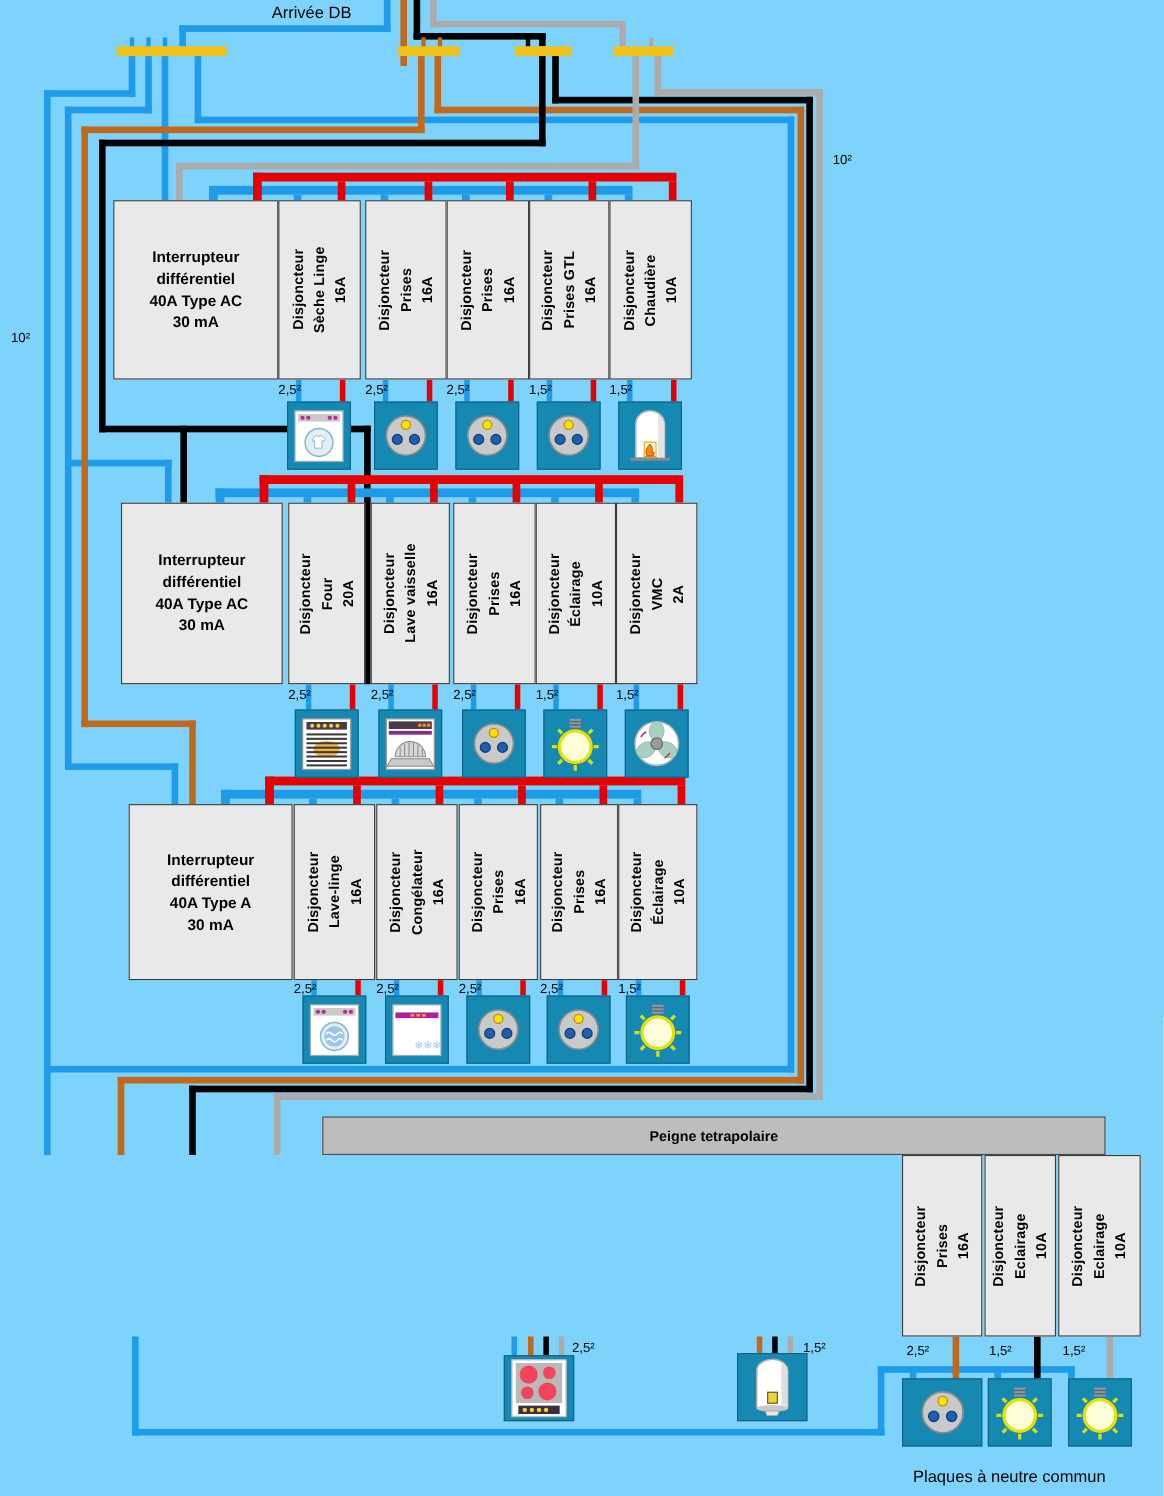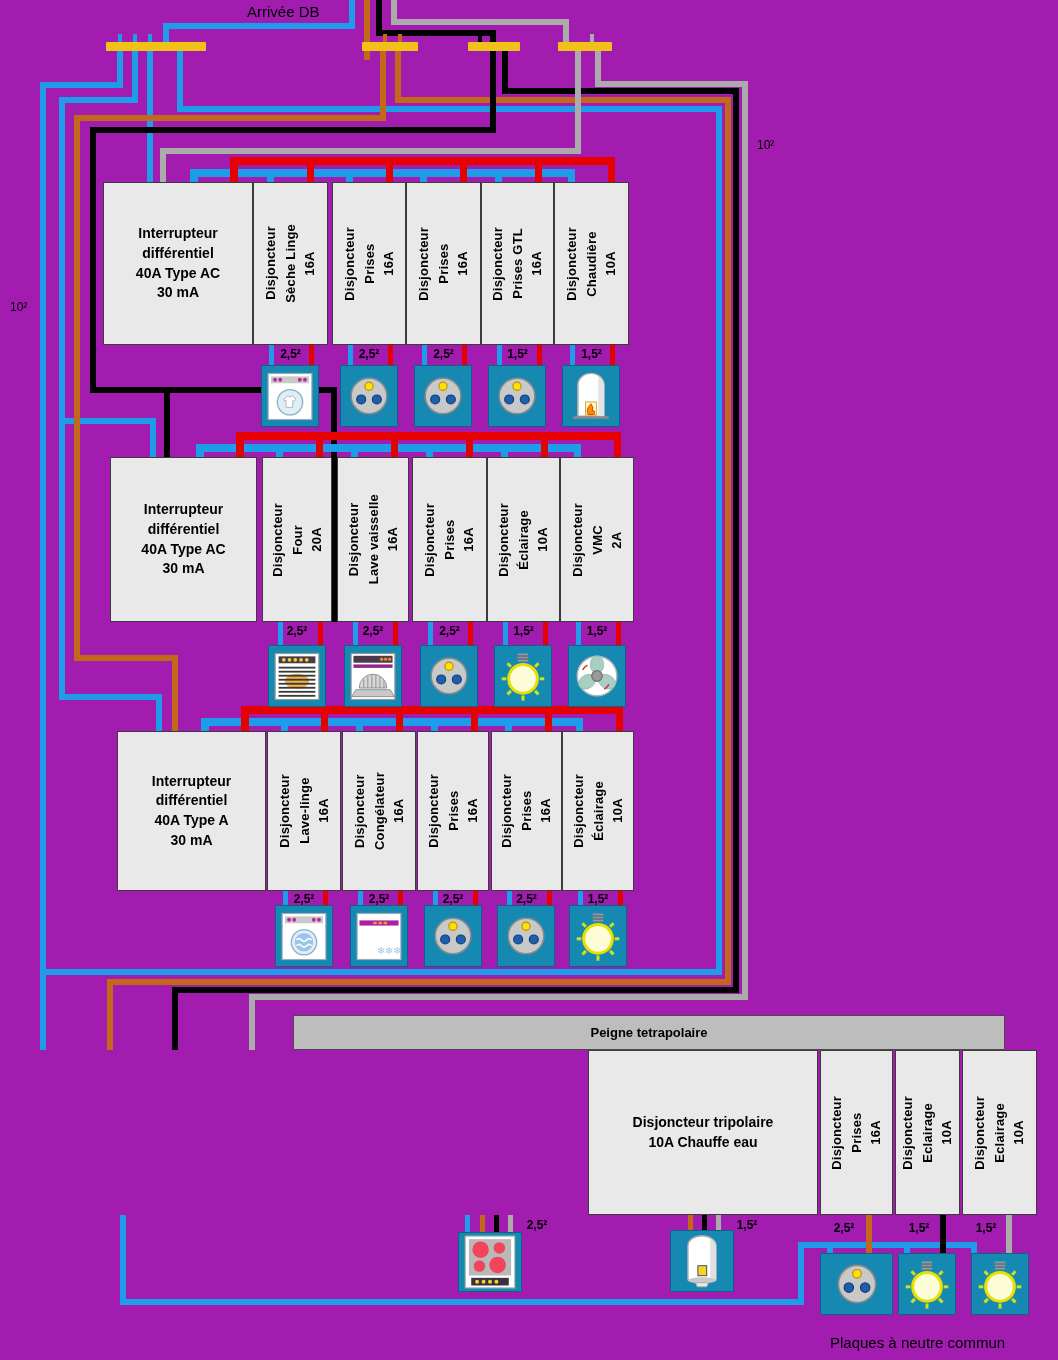--- a/index.html
+++ b/index.html
@@ -1,28 +1,28 @@
 <!DOCTYPE html>
 <html style="--c-blue: #1f9ce9; --c-brown: #c2681b; --c-black: #000000; --c-gray: #ababab; --c-red: #e60000; --c-busbar: #f0c119; --c-boxbg: #e9e9e9; --c-teal: #1689b2; --c-peigne: #bdbdbd;"><head>
 <meta charset="utf-8">
 <style>
   html,body{margin:0;padding:0;background:#fff;font-family:"Liberation Sans",sans-serif;color:#000;}
-  #stage{position:relative;width:1058px;height:1360px;background:#a21caf;overflow:hidden;}
+  #stage{position:relative;width:1058px;height:1360px;background:#7dd3fc;overflow:hidden;}
   .w{position:absolute;}
   .blue{background:var(--c-blue,#1f9ce9);}
   .brown{background:var(--c-brown,#c2681b);}
   .blk{background:var(--c-black,#000);}
   .gray{background:var(--c-gray,#ababab);}
   .red{background:var(--c-red,#e60000);}
   .busbar{position:absolute;height:9px;background:var(--c-busbar,#f0c119);border-radius:1px;}
   .stub{position:absolute;width:4px;height:8px;}
   .box{position:absolute;background:var(--c-boxbg,#e9e9e9);border:1px solid #3c3c3c;display:flex;align-items:center;justify-content:center;text-align:center;box-sizing:border-box;}
   .vlab{writing-mode:vertical-rl;transform:rotate(180deg);white-space:pre-line;font-weight:bold;font-size:13px;line-height:1.5;letter-spacing:.2px;}
   .hlab{white-space:pre-line;font-weight:bold;font-size:14px;line-height:1.4;}
-  .size{position:absolute;font-size:12px;font-weight:bold;text-align:center;}
+  .size{position:absolute;font-size:12px;font-weight:normal;}
   .icon{position:absolute;background:var(--c-teal,#1689b2);border:1px solid #0d6286;display:flex;align-items:center;justify-content:center;box-sizing:border-box;}
   .txt{position:absolute;font-size:15px;}
   .peigne{position:absolute;background:var(--c-peigne,#bdbdbd);border:1px solid #4a4a4a;display:flex;align-items:center;justify-content:center;font-weight:bold;font-size:13px;box-sizing:border-box;}
 </style>
 </head>
 <body>
 
 <div id="stage">
 
   <svg style="position:absolute;width:0;height:0" aria-hidden="true">
@@ -524,24 +524,20 @@
     </div>
   <div class="icon" style="left:569px;top:905px;width:58px;height:62px">
       <svg width="46" height="51">
         <use href="#s-bulb"></use>
       </svg>
     </div>
 
   <div class="peigne" style="left:293px;top:1015px;width:712px;height:35px">
       <span>Peigne tetrapolaire</span>
     </div>
-  <div class="box" style="left:588px;top:1050px;width:230px;height:165px">
-      <div class="hlab">Disjoncteur tripolaire
-10A Chauffe eau</div>
-    </div>
   <div class="box" style="left:820px;top:1050px;width:73px;height:165px">
       <div class="vlab">Disjoncteur
 Prises
 16A</div>
     </div>
   <div class="box" style="left:895px;top:1050px;width:65px;height:165px">
       <div class="vlab">Disjoncteur
 Eclairage
 10A</div>
     </div>

